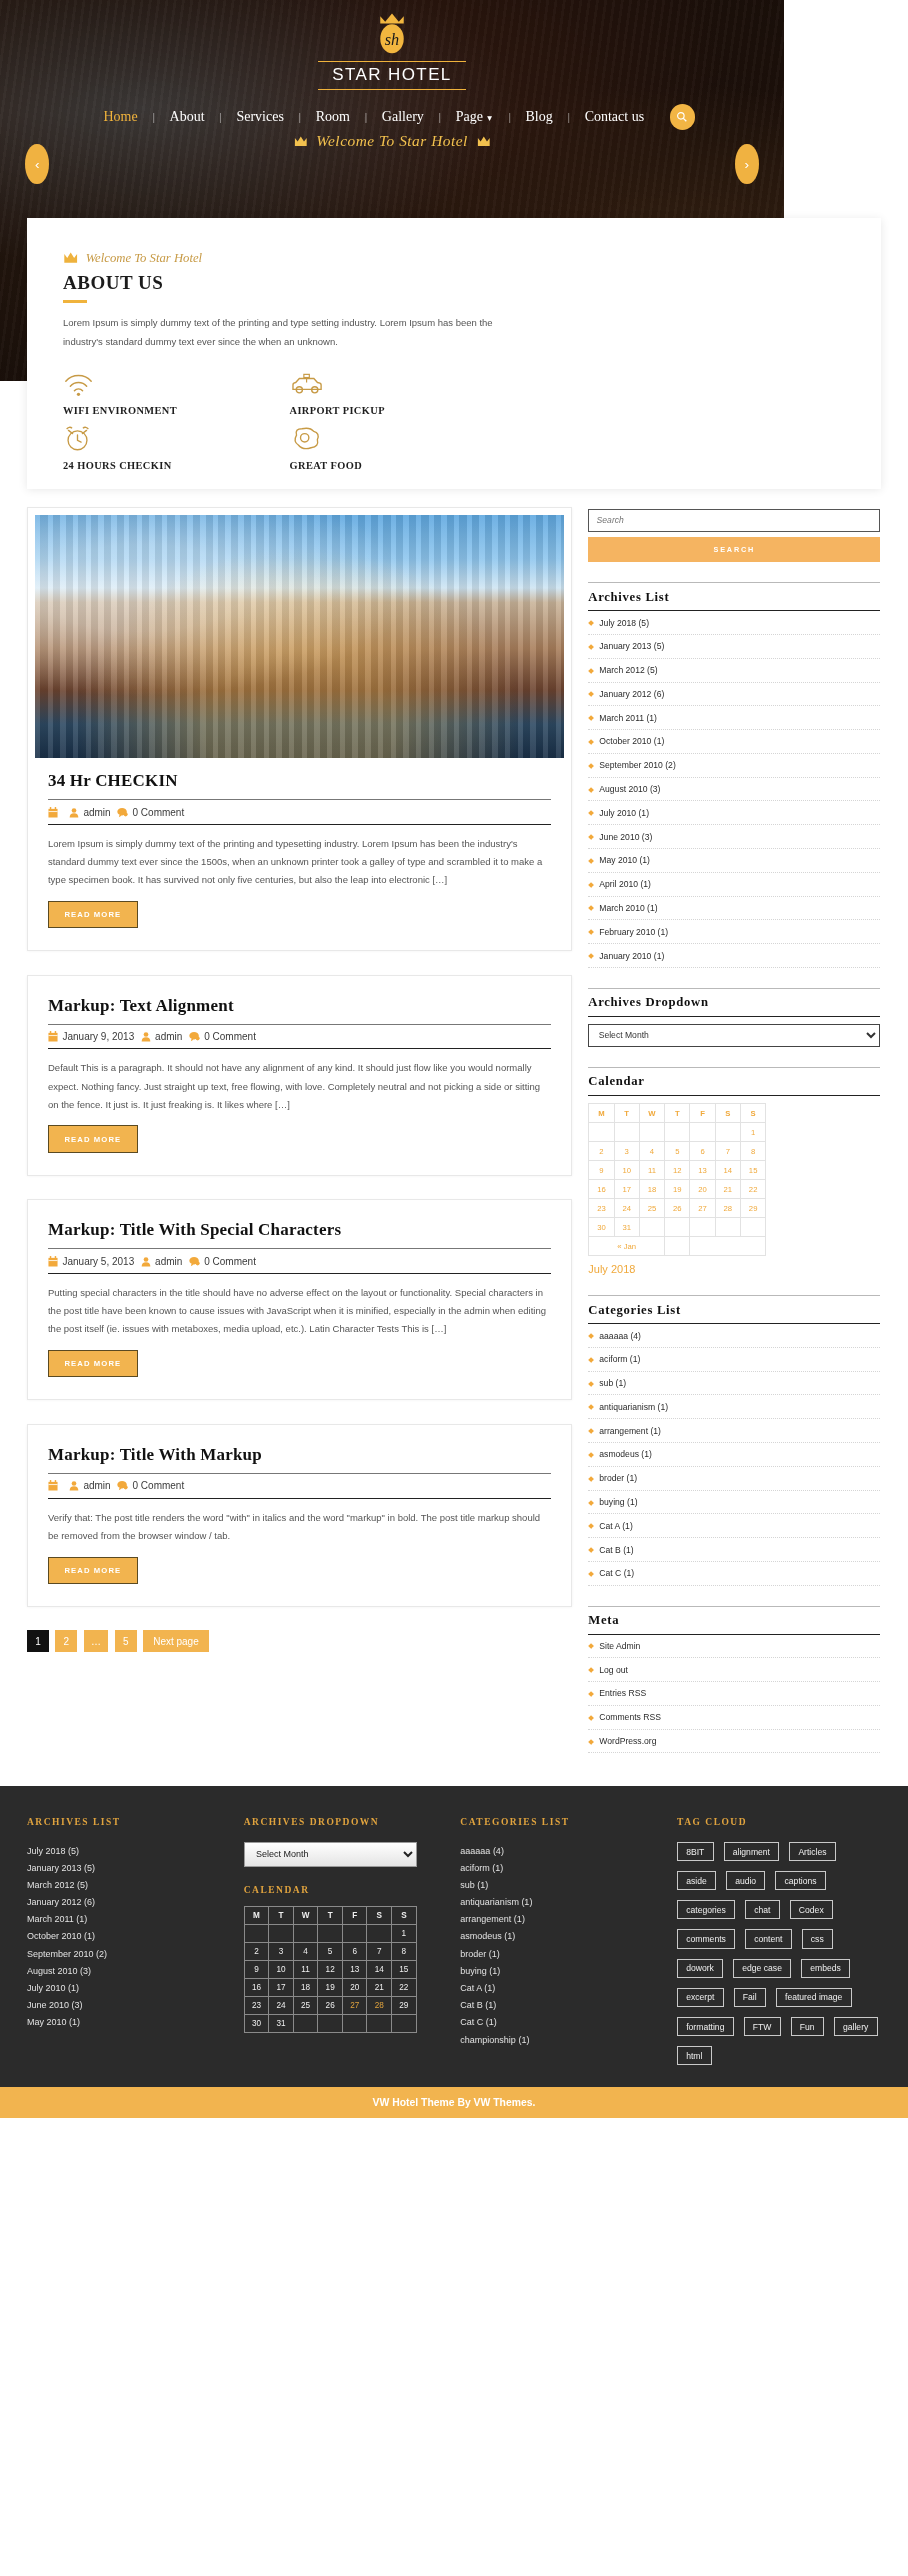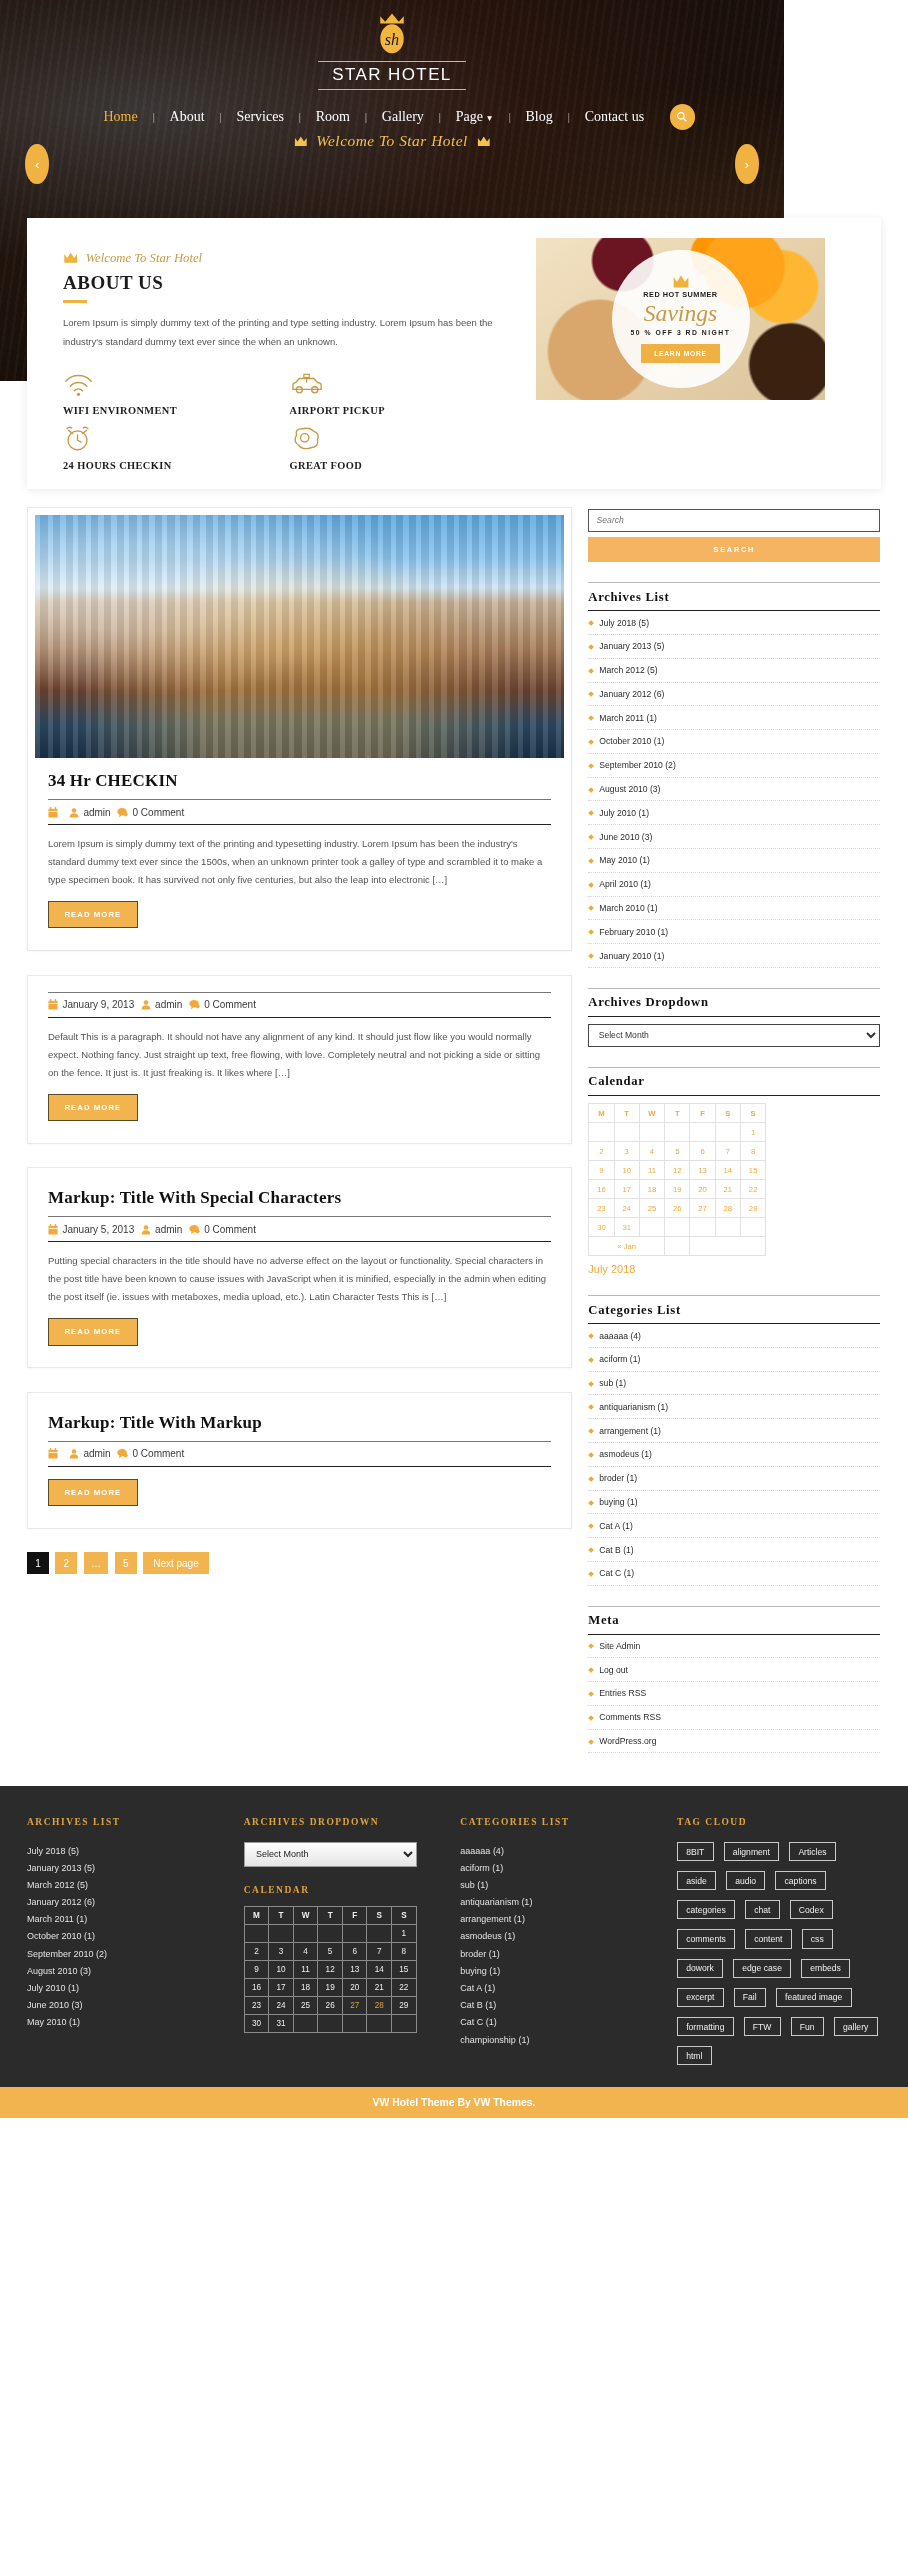--- a/index.html
+++ b/index.html
@@ -411,33 +411,20 @@
           <svg width="33" height="25.4" viewBox="0 0 36 28">
             <path d="M7 10 Q5 3 13 3 Q22 1 26 6 Q33 8 30 15 Q32 23 23 24 Q14 27 9 21 Q3 17 7 10 Z" fill="none" stroke="#c79a45" stroke-width="1.5"></path>
             <circle cx="16" cy="13" r="4.6" fill="none" stroke="#c79a45" stroke-width="1.5"></circle>
           </svg>
         </div>
         <div class="feat-label">GREAT FOOD</div>
       </div>
     </div>
   </div>
 
-  <div class="about-right">
-    <div class="promo">
-      <div class="promo-circle">
-        <svg width="18" height="13.6" viewBox="0 0 15 12">
-            <path d="M1 11 L1 2 L4 6 L7.5 0.5 L11 6 L14 2 L14 11 Z" fill="#eeb23d"></path>
-          </svg>
-        <div class="promo-kicker">RED HOT SUMMER</div>
-        <div class="promo-script">Savings</div>
-        <div class="promo-off">50 % OFF 3 RD NIGHT</div>
-        <button class="promo-btn">LEARN MORE</button>
-      </div>
-    </div>
-  </div>
 </section>
 
 <div class="content">
 
   <div class="main-col">
 
     <article class="post">
       <div class="post-thumb"></div>
       <div class="post-body">
         <h2 class="post-title">34 Hr CHECKIN</h2>
@@ -467,20 +454,21 @@
             <span>0 Comment</span>
           </span>
         </div>
         <p class="post-excerpt">Lorem Ipsum is simply dummy text of the printing and typesetting industry. Lorem Ipsum has been the industry's standard dummy text ever since the 1500s, when an unknown printer took a galley of type and scrambled it to make a type specimen book. It has survived not only five centuries, but also the leap into electronic […]</p>
         <button class="read-more">READ MORE</button>
       </div>
     </article>
 
     <article class="post">
       <div class="post-body">
+        <h2 class="post-title">Markup: Text Alignment</h2>
         <div class="post-meta">
           <span class="mi">
             <svg width="10" height="11" viewBox="0 0 11 12">
                 <rect x="0.5" y="2" width="10" height="9.5" fill="#f2a93b"></rect>
                 <rect x="2" y="0" width="1.6" height="3" fill="#f2a93b"></rect>
                 <rect x="7.4" y="0" width="1.6" height="3" fill="#f2a93b"></rect>
                 <rect x="0.5" y="4.6" width="10" height="0.9" fill="#fff"></rect>
               </svg>
             <span>January 9, 2013</span>
           </span>
@@ -561,20 +549,21 @@
           </span>
           <span class="mi">
             <svg width="11" height="11" viewBox="0 0 13 12">
                 <ellipse cx="6" cy="5" rx="5.6" ry="4.4" fill="#f2a93b"></ellipse>
                 <path d="M3 8.4 L2.2 11.6 L5.6 9.4 Z" fill="#f2a93b"></path>
                 <circle cx="10.2" cy="8.2" r="2.4" fill="#f2a93b"></circle>
               </svg>
             <span>0 Comment</span>
           </span>
         </div>
+        <p class="post-excerpt">Verify that: The post title renders the word "with" in italics and the word "markup" in bold. The post title markup should be removed from the browser window / tab.</p>
         <button class="read-more">READ MORE</button>
       </div>
     </article>
 
     <div class="pagination">
       <button class="page-num current">1</button>
       <button class="page-num">2</button>
       <button class="page-num">…</button>
       <button class="page-num">5</button>
       <button class="page-num next">Next page</button>

